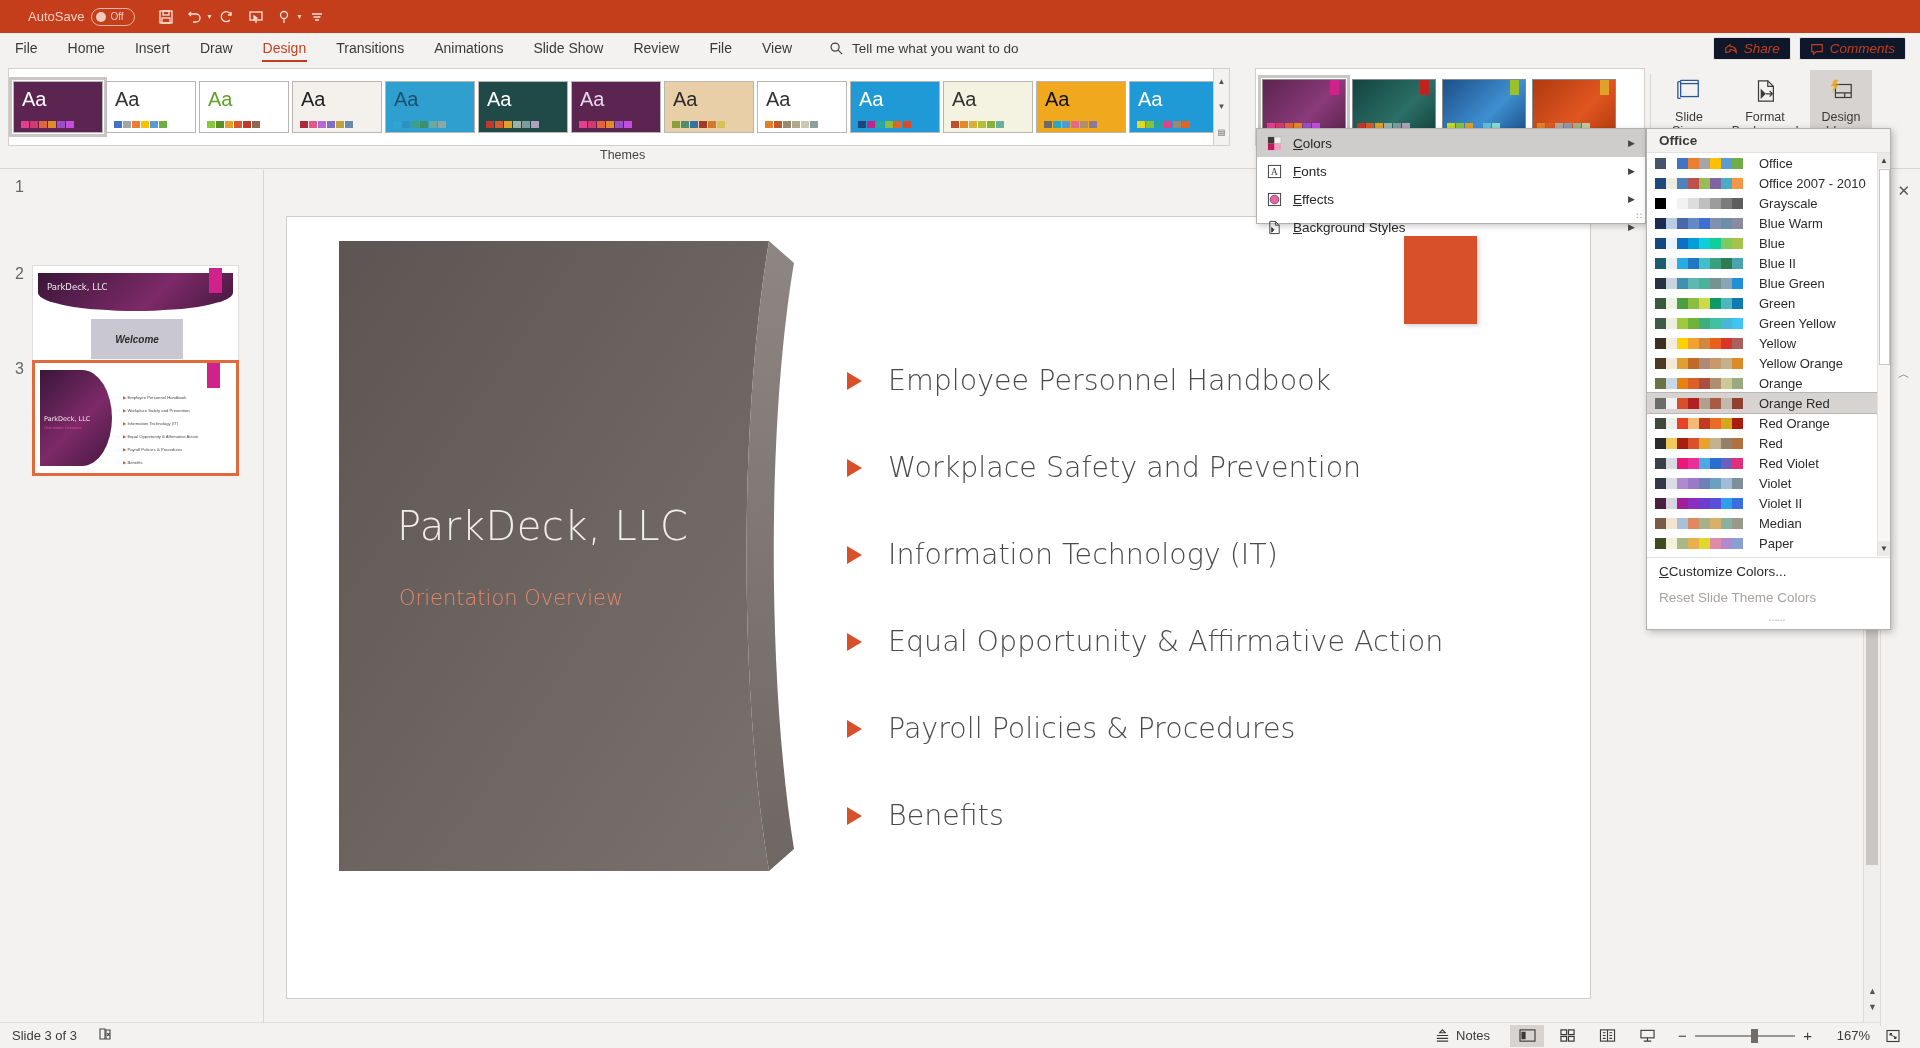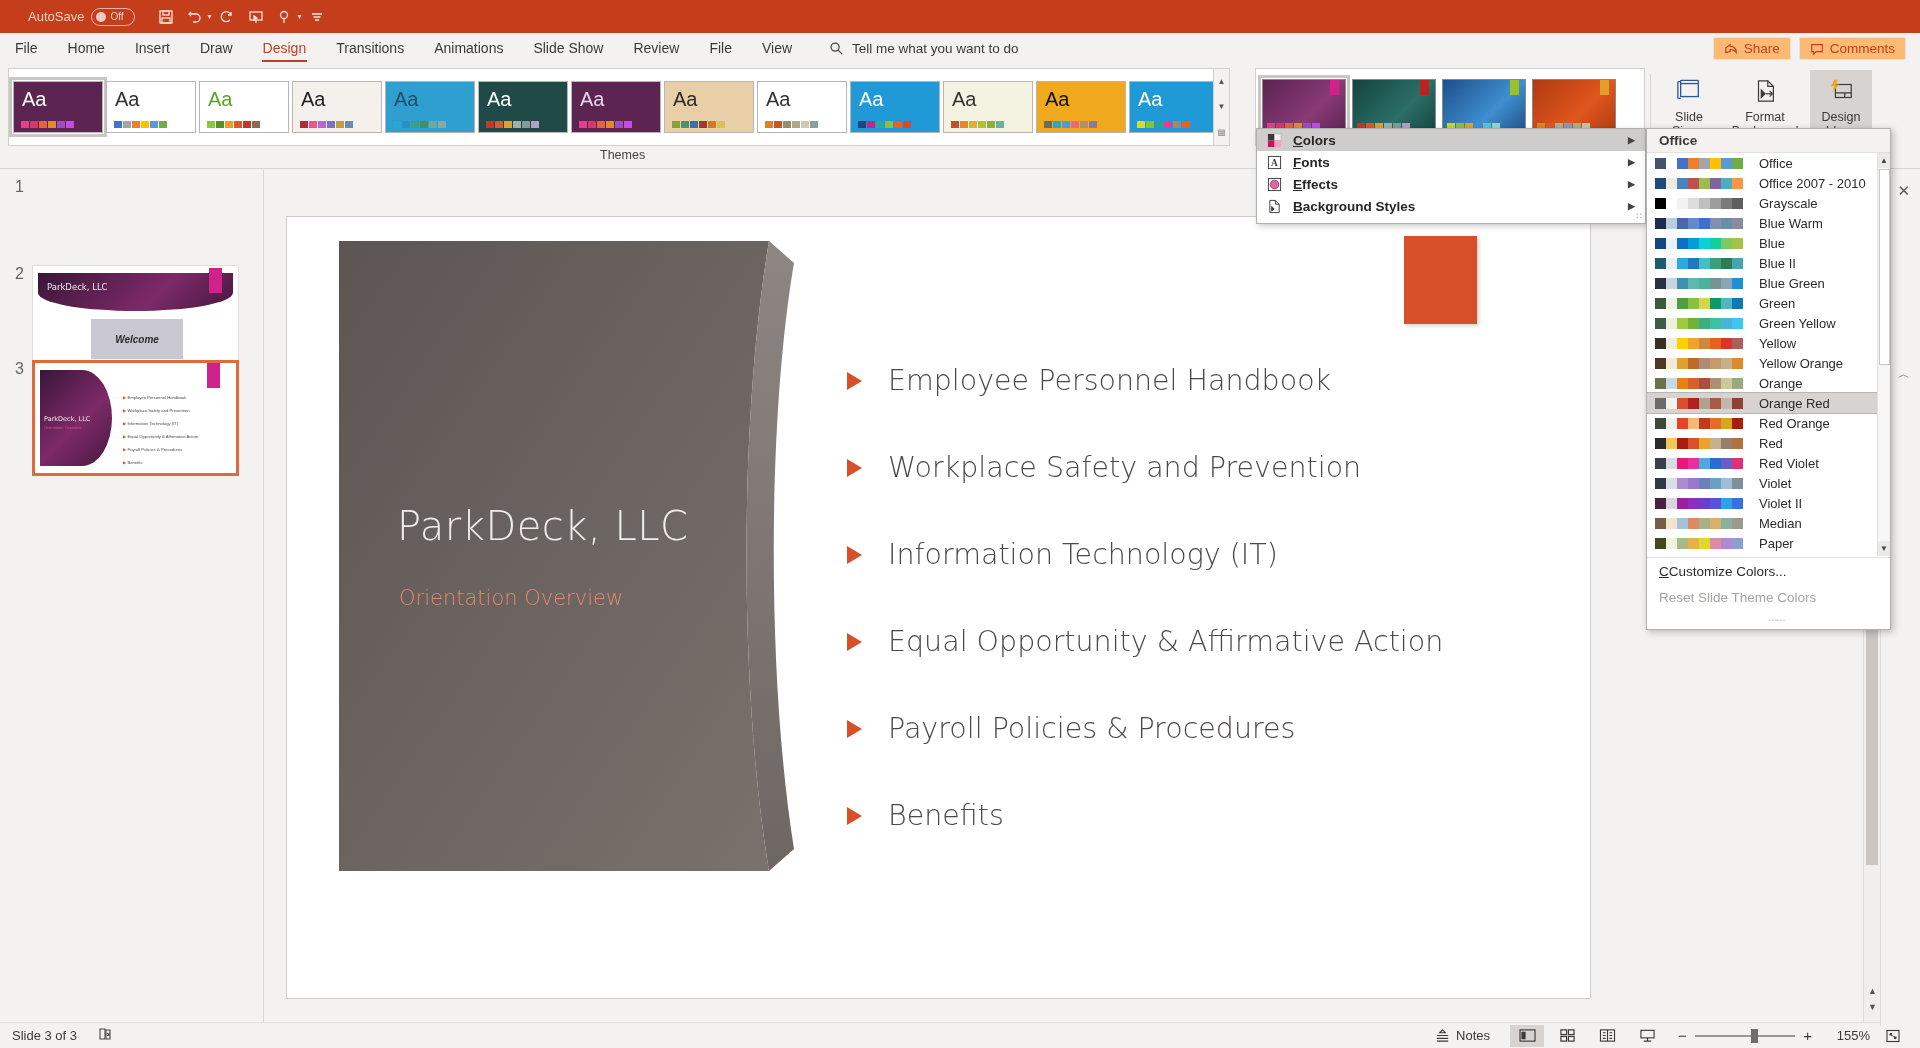--- a/index.html
+++ b/index.html
@@ -30,21 +30,21 @@
   .tabrow{position:absolute; top:33px; left:0; width:1920px; height:31px; background:#f3f2f1;
      display:flex; align-items:center; font-size:14px; color:#3b3a39;}
   .tab{ padding:0 15px; height:31px; line-height:31px; cursor:default;}
   .tab.active{ color:#c43e1c; position:relative; }
   .tab.active::after{content:""; position:absolute; left:14px; right:14px; bottom:2px;
      height:2px; background:#c43e1c;}
   .tellme{ display:flex; align-items:center; gap:8px; margin-left:22px; color:#3b3a39; font-size:13.5px;}
   .tellme svg{stroke:#444;fill:none;stroke-width:1.3;}
   .tabrow-right{margin-left:auto; display:flex; gap:8px; padding-right:14px;}
   .pillbtn{display:flex;align-items:center;gap:6px;font-size:13.5px;color:#c43e1c;
-     background:#fdba74;border:1px solid #e7e2df;border-radius:2px;padding:3px 10px;}
+     background:#0f172a;border:1px solid #e7e2df;border-radius:2px;padding:3px 10px;font-style:italic;}
   .pillbtn svg{stroke:#c43e1c;fill:none;stroke-width:1.3;}
 
   
   .ribbon{position:absolute; top:64px; left:0; width:1920px; height:105px; background:#f3f2f1;
      border-bottom:1px solid #d8d5d2;}
   .themes-group{position:absolute; left:8px; top:4px; width:1222px; height:78px;
      border:1px solid #d2cfcd; background:#fff; display:flex; align-items:center; padding-left:4px;}
   .thm{ width:90px;height:52px;border:1px solid #b9b5b2; margin-right:3px; position:relative;
      overflow:hidden; background:#fff; flex:0 0 auto;}
   .thm.sel{outline:3px solid #c9c6c3; outline-offset:1px;}
@@ -100,21 +100,21 @@
   .status .right{margin-left:auto; display:flex; align-items:center; gap:6px; padding-right:10px;}
   .viewbtn{width:34px;height:22px;display:flex;align-items:center;justify-content:center;}
   .viewbtn.act{background:#d6d3d0;}
   .zoomslider{display:flex;align-items:center;gap:0;width:150px;}
   .ztrack{flex:1;height:2px;background:#9a9795;position:relative;}
   .zknob{position:absolute; left:56%; top:-6px; width:7px;height:14px;background:#6f6c6a;}
 
   
   .varmenu{position:absolute; left:1256px; top:128px; width:390px; height:96px; background:#fff;
      border:1px solid #b3b0ad; box-shadow:2px 2px 6px rgba(0,0,0,.22); z-index:40;}
-  .vmi{height:22px; display:flex; align-items:center; padding-left:6px; font-size:13.5px; color:#262626;font-weight:bold;}
+  .vmi{height:28px; display:flex; align-items:center; padding-left:6px; font-size:13.5px; color:#262626;}
   .vmi.hl{background:#cfcdcb;}
   .vmi .ico{width:22px;height:18px;display:flex;align-items:center;justify-content:center;margin-right:8px;}
   .vmi .arr{margin-left:auto; margin-right:10px; font-size:9px; color:#444;}
   .grip{position:absolute;right:4px;bottom:2px;font-size:9px;color:#888;letter-spacing:-1px;}
 
   .colormenu{position:absolute; left:1646px; top:128px; width:245px; height:502px; background:#fff;
      border:1px solid #b3b0ad; box-shadow:2px 2px 7px rgba(0,0,0,.25); z-index:50;}
   .cm-head{height:24px; background:#f3f2f1; border-bottom:1px solid #e3e0dd;
      display:flex;align-items:center;padding-left:12px;font-size:13.5px;color:#3b3a39;font-weight:bold;}
   .cm-list{position:absolute; top:24px; left:0; right:13px; height:403px; overflow:hidden;}
@@ -940,21 +940,21 @@
           <path d="M9 10.5 v3 M5 14 h8"></path>
         </svg>
     </span>
     <span class="zoomslider">
       <span style="font-size:15px;padding:0 8px;color:#3b3a39">−</span>
       <span class="ztrack">
           <span class="zknob"></span>
         </span>
       <span style="font-size:15px;padding:0 8px;color:#3b3a39">+</span>
     </span>
-    <span style="width:44px;text-align:right">155%</span>
+    <span style="width:44px;text-align:right">167%</span>
     <span class="viewbtn">
       <svg width="16" height="16" viewBox="0 0 16 16" fill="none" stroke="#3b3a39" stroke-width="1.1">
           <rect x="2" y="2.5" width="12" height="11"></rect>
           <path d="M5 5.5 l2.5 2.5 M5 5.5 v2 M5 5.5 h2 M11 10.5 l-2.5-2.5 M11 10.5 v-2 M11 10.5 h-2"></path>
         </svg>
     </span>
   </div>
 </div>
 
 </body></html>

